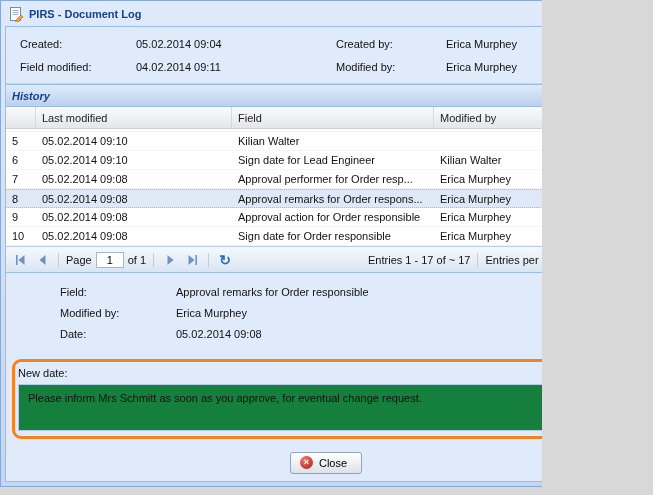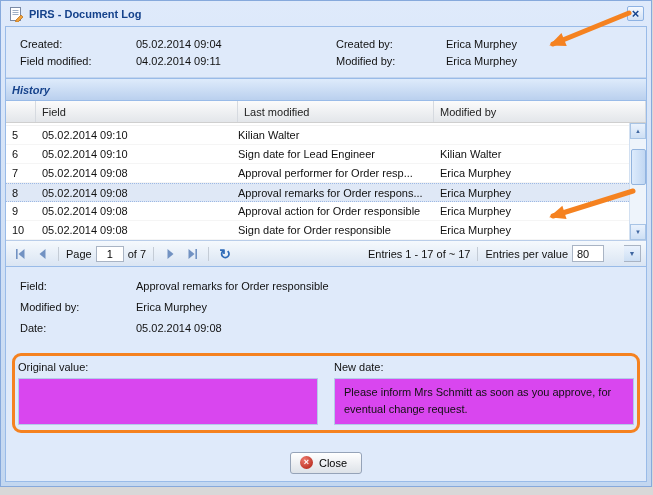--- a/index.html
+++ b/index.html
@@ -1,37 +1,37 @@
 <!DOCTYPE html>
 <html><head>
 <meta charset="utf-8">
 <style>
   * { margin:0; padding:0; box-sizing:border-box; }
   body { background:#d8d8d8; }
-  .stage { position:relative; width:653px; height:495px; background:#d8d8d8;
+  .stage { position:relative; width:542px; height:495px; background:#d8d8d8;
            font-family:"Liberation Sans", sans-serif; font-size:11px; color:#111;
            overflow:hidden; }
 
   
   .window { position:absolute; left:0; top:0; width:652px; height:487px;
             background:linear-gradient(#dfeafb,#c3d7f0); border:1px solid #86a9dc;
             padding:0 4px 4px; }
   .titlebar { height:25px; display:flex; align-items:center; gap:5px; padding:0 3px;
               color:#15428b; font-weight:bold; }
   .title-icon { width:16px; height:16px; display:inline-block; }
   .title-text { flex:1; padding-top:1px; }
   .close-tool { width:17px; height:15px; display:flex; align-items:center; justify-content:center;
                 color:#15428b; font-weight:bold; font-size:13px; cursor:pointer;
                 border:1px solid #8db2e3; border-radius:2px; background:linear-gradient(#f5f9ff,#d2e1f5); }
   .window-body { height:calc(100% - 25px); background:#dfeafa; border:1px solid #99bbe8;
                  position:relative; overflow:hidden; }
 
   
   .info-section { padding:11px 14px 10px; border-bottom:1px solid #c3d5ee; }
-  .info-grid { display:grid; grid-template-columns:116px 200px 110px auto; row-gap:5px; }
+  .info-grid { display:grid; grid-template-columns:116px 200px 110px auto; row-gap:11px; }
 
   
   .history-panel { border-top:1px solid #99bbe8; border-bottom:1px solid #99bbe8; background:#fff; }
   .history-header { height:22px; display:flex; align-items:center; padding:0 6px;
                     background:linear-gradient(#deebfb,#bad0ee); border-bottom:1px solid #99bbe8;
                     color:#15428b; font-weight:bold;font-style:italic; }
   .grid-header { display:flex; height:22px; background:linear-gradient(#fbfbfb,#e3e6ea);
                  border-bottom:1px solid #cfcfcf; color:#222; }
   .hcell { display:flex; align-items:center; padding:0 6px; border-right:1px solid #d6dae0;
            overflow:hidden; white-space:nowrap; cursor:pointer; }
@@ -67,31 +67,31 @@
   .flex-spacer { flex:1; }
   .refresh-glyph { font-size:14px; color:#2e6bb8; font-weight:bold; line-height:1; }
   .combo { display:flex; cursor:pointer;gap:20px; }
   .combo-text { width:32px; height:17px; border:1px solid #a9b4c4; background:#fff; padding:2px 4px; }
   .combo-btn { width:17px; height:17px; border:1px solid #a9b4c4; border-left:none;
                background:linear-gradient(#eaf2fd,#cddff4); color:#3f66a0; font-size:7px;
                display:flex; align-items:center; justify-content:center; }
 
   
   .detail { padding:13px 14px 2px; }
-  .detail-row { display:flex; margin-bottom:9px; }
+  .detail-row { display:flex; margin-bottom:9px;margin-left:40px; }
   .detail-label { width:116px; flex:none; }
 
   
   .values-outer { position:relative; margin:16px 12px 0; }
   .orange-rect { position:absolute; left:-6px; right:-6px; top:-8px; bottom:-8px;
                  border:3px solid #f58220; border-radius:9px; pointer-events:none; }
   .values-grid { display:flex; gap:16px; }
   .vg-col { flex:1; min-width:0; }
   .vg-label { margin-bottom:5px; }
-  .vg-box { height:47px; background:#d946ef; border:1px solid #b3cbe8; padding:5px 9px;
+  .vg-box { height:47px; background:#15803d; border:1px solid #b3cbe8; padding:5px 9px;
             line-height:1.5; overflow:hidden; }
 
   
   .footer { position:absolute; left:0; right:0; bottom:7px; display:flex; justify-content:center; }
   .close-btn { display:flex; align-items:center; gap:6px; padding:3px 14px 4px 9px;
                border:1px solid #95a3b8; border-radius:3px; cursor:pointer;
                background:linear-gradient(#ffffff,#dde2e8);
                font-family:"Liberation Sans", sans-serif; font-size:11px; }
   .close-btn-icon { width:13px; height:13px; border-radius:50%; color:#fff; font-size:9px;
                     font-weight:bold; display:flex; align-items:center; justify-content:center;
@@ -137,22 +137,22 @@
         </div>
       </div>
 
       <div class="history-panel">
         <div class="history-header">
           <span>History</span>
         </div>
 
         <div class="grid-header">
           <span class="hcell col-num"></span>
+          <span class="hcell col-lm">Last modified</span>
           <span class="hcell col-field">Field</span>
-          <span class="hcell col-lm">Last modified</span>
           <span class="hcell col-mb">Modified by</span>
         </div>
 
         <div class="grid-body">
           <div class="row-sliver"></div>
 
           <div class="grid-row">
             <span class="gcell col-num">5</span>
             <span class="gcell col-lm">05.02.2014 09:10</span>
             <span class="gcell col-mb">Kilian Walter</span>
@@ -203,21 +203,21 @@
               </svg>
           </span>
           <span class="tb-btn">
             <svg width="11" height="12" viewBox="0 0 11 12">
                 <polygon points="8.5,1 2.5,6 8.5,11" fill="#7292c2"></polygon>
               </svg>
           </span>
           <span class="tb-sep"></span>
           <span>Page</span>
           <input class="page-input" value="1" style="">
-          <span>of 7</span>
+          <span>of 1</span>
           <span class="tb-sep"></span>
           <span class="tb-btn">
             <svg width="11" height="12" viewBox="0 0 11 12">
                 <polygon points="2.5,1 8.5,6 2.5,11" fill="#7292c2"></polygon>
               </svg>
           </span>
           <span class="tb-btn">
             <svg width="11" height="12" viewBox="0 0 11 12">
                 <polygon points="1.5,1 7.5,6 1.5,11" fill="#7292c2"></polygon>
                 <rect x="8.4" y="1" width="1.6" height="10" fill="#7292c2"></rect>
@@ -249,24 +249,20 @@
         </div>
         <div class="detail-row">
           <span class="detail-label">Date:</span>
           <span>05.02.2014 09:08</span>
         </div>
       </div>
 
       <div class="values-outer">
         <div class="orange-rect"></div>
         <div class="values-grid">
-          <div class="vg-col">
-            <div class="vg-label">Original value:</div>
-            <div class="vg-box"></div>
-          </div>
           <div class="vg-col">
             <div class="vg-label">New date:</div>
             <div class="vg-box">Please inform Mrs Schmitt as soon as you approve, for eventual change request.</div>
           </div>
         </div>
       </div>
 
       <div class="footer">
         <button class="close-btn">
           <span class="close-btn-icon">×</span>

